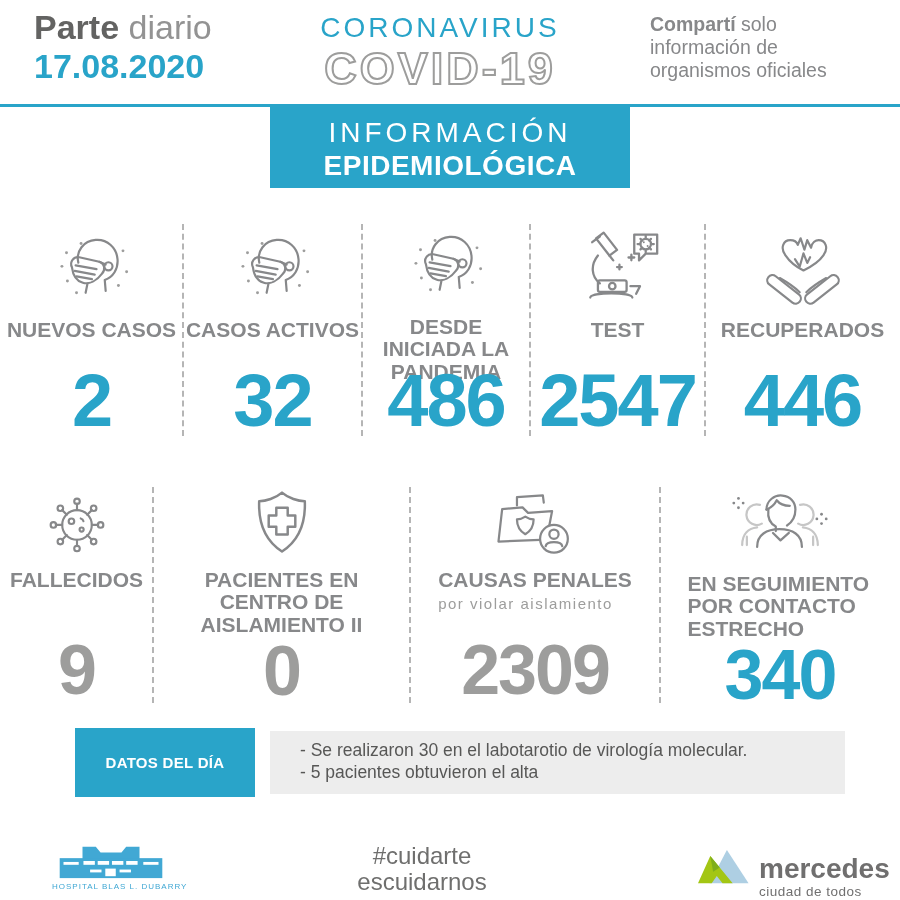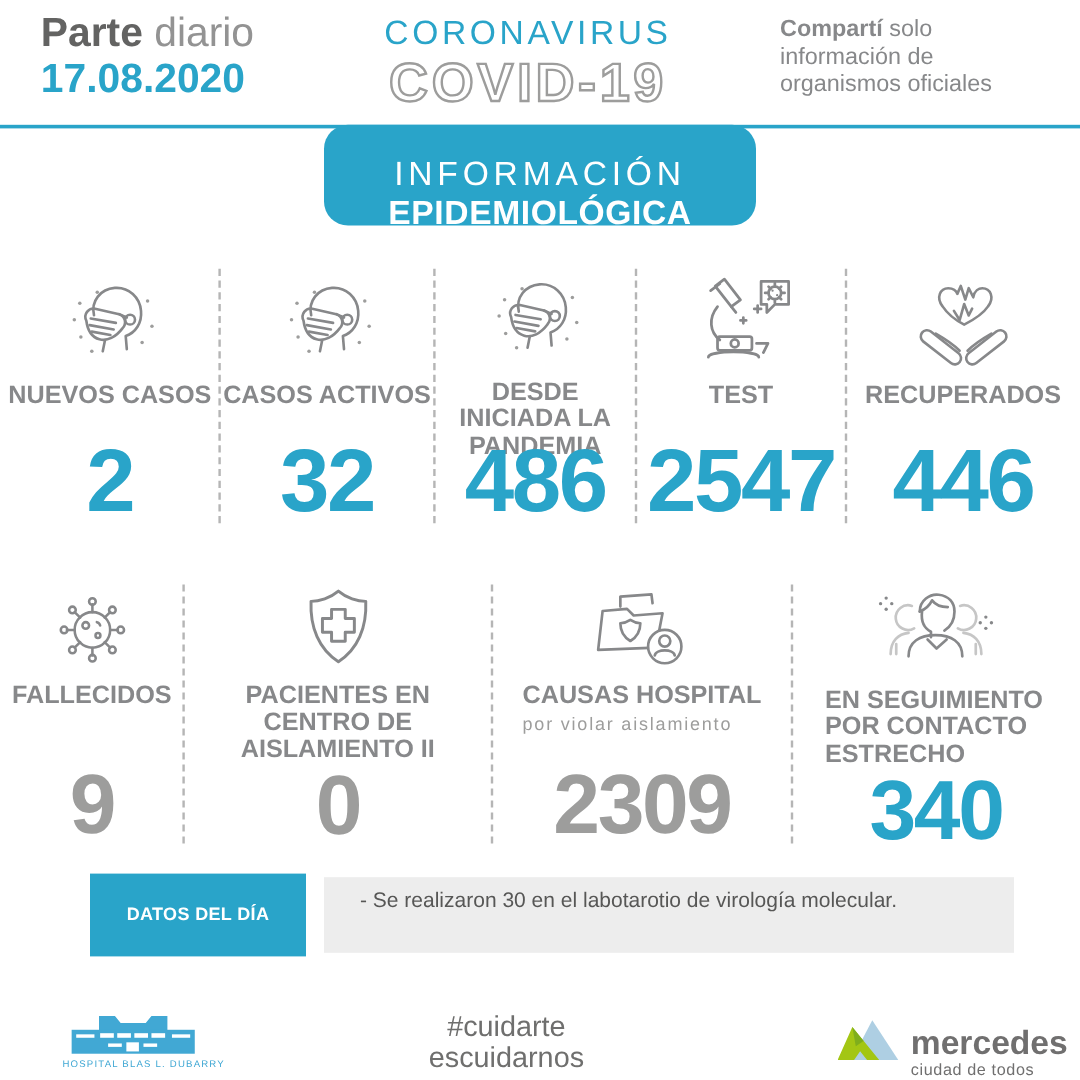--- a/index.html
+++ b/index.html
@@ -18,21 +18,21 @@
   .brand .b2{font-size:45px;font-weight:800;letter-spacing:3px;color:transparent;
              -webkit-text-stroke:2px #9d9d9c;line-height:1;margin-top:2px;}
 
   .share-note{position:absolute;left:650px;top:13px;width:228px;font-size:19.5px;
               color:#87888a;line-height:1.18;}
   .share-note .bold{font-weight:800;}
 
   
   .top-line{position:absolute;left:0;top:104px;width:900px;height:3px;background:#29a4c9;}
   .banner{position:absolute;left:270px;top:104px;width:360px;height:84px;background:#29a4c9;
-          color:#fff;text-align:center;box-sizing:border-box;padding-top:27px;border-radius:20px;}
+          color:#fff;text-align:center;box-sizing:border-box;padding-top:15px;}
   .banner .l1{font-size:28px;font-weight:300;letter-spacing:4px;line-height:1;}
   .banner .l2{font-size:28px;font-weight:800;letter-spacing:0.5px;line-height:1;margin-top:5px;}
 
   
   .statrow{position:absolute;left:0;width:900px;display:flex;}
   .row1{top:222px;height:216px;}
   .row2{top:485px;height:220px;}
   .stat{display:flex;flex-direction:column;align-items:center;box-sizing:border-box;}
   .icon-box{display:flex;align-items:flex-end;justify-content:center;}
   .row1 .icon-box{height:94px;padding-bottom:8px;}
@@ -355,21 +355,21 @@
     </div>
     <div class="stat" style="width:250px">
       <div class="icon-box">
           <span>
         <svg width="88" height="74">
               <use href="#i-folder"></use>
             </svg>
           </span>
         </div>
       <div class="label-box">
-        <div class="stat-label">CAUSAS HOSPITAL</div>
+        <div class="stat-label">CAUSAS PENALES</div>
         <div class="stat-sublabel">por violar aislamiento</div>
       </div>
       <div class="stat-value v-gray">2309</div>
     </div>
     <div class="stat" style="width:240px">
       <div class="icon-box">
           <span>
         <svg width="98" height="80">
               <use href="#i-people"></use>
             </svg>
@@ -381,20 +381,21 @@
       <div class="stat-value v-blue">340</div>
     </div>
   </div>
   <div class="vdiv" style="left:152px;top:487px;height:216px"></div>
   <div class="vdiv" style="left:409px;top:487px;height:216px"></div>
   <div class="vdiv" style="left:659px;top:487px;height:216px"></div>
 
   <div class="notes-title">DATOS DEL DÍA</div>
   <div class="notes-box">
     <div class="note-line">- Se realizaron 30 en el labotarotio de virología molecular.</div>
+    <div class="note-line">- 5 pacientes obtuvieron el alta</div>
   </div>
 
   <div class="hospital">
     <span>
       <svg width="118" height="38">
           <use href="#i-hospital"></use>
         </svg></span>
     <div class="cap">HOSPITAL BLAS L. DUBARRY</div>
   </div>
 

